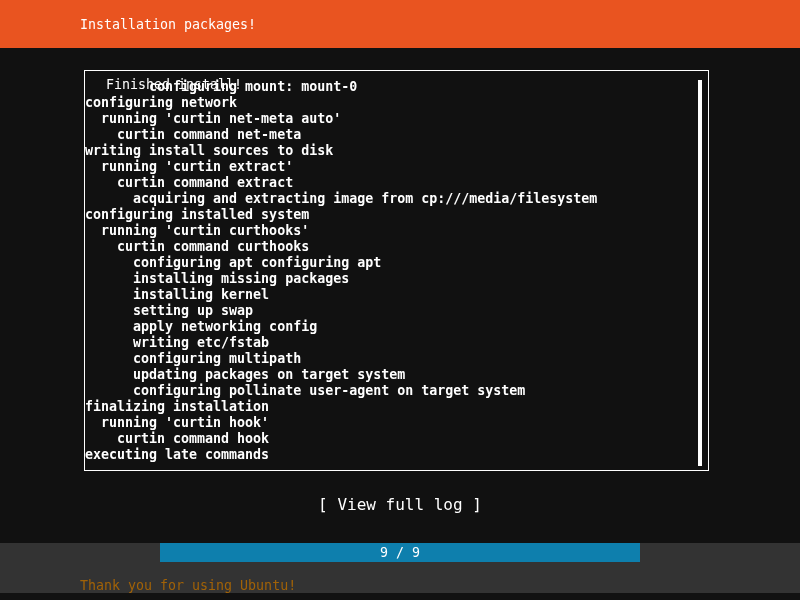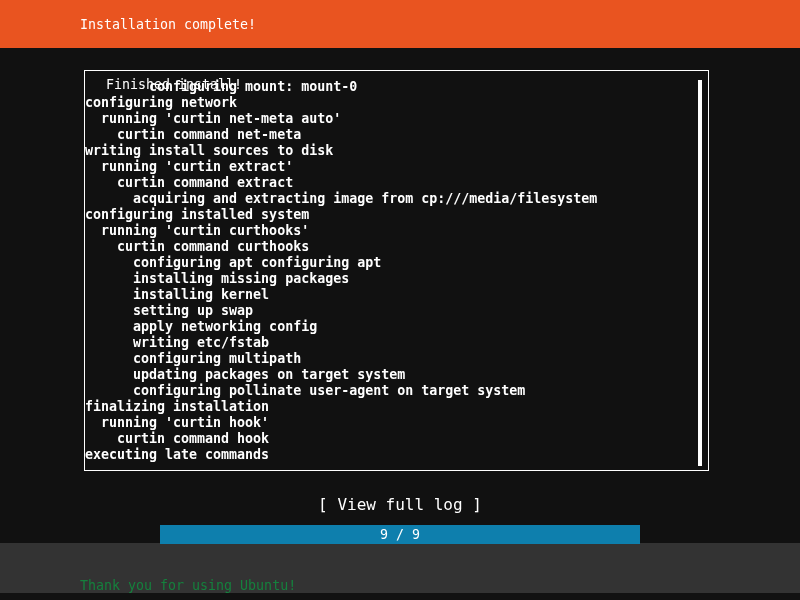--- a/index.html
+++ b/index.html
@@ -146,21 +146,21 @@
     position: absolute;
     left: 0;
     top: 543px;
     width: 800px;
     height: 50px;
     background: #333333;
   }
   #progress-track {
     position: absolute;
     left: 160px;
-    top: 525px;
+    top: 543px;
     width: 480px;
     height: 19px;
     background: #333333;
   }
   #progress-fill {
     position: absolute;
     left: 0; top: 0;
     height: 19px;
     background: #0e7fad;
   }
@@ -173,37 +173,37 @@
     line-height: 16px;
     color: #ffffff;
     white-space: pre;
   }
   #footer-text {
     position: absolute;
     left: 80px;
     top: 578px;
     font-size: 13.3px;
     line-height: 16px;
-    color: #15803d;
+    color: #a16207;
     white-space: pre;
   }
   #bottom-strip {
     position: absolute;
     left: 0;
     top: 593px;
     width: 800px;
     height: 7px;
     background: #111111;
   }
 </style>
 </head>
 <body>
 
 <div id="header-bar">
-  <div id="header-title">Installation complete!</div>
+  <div id="header-title">Installation packages!</div>
 </div>
 
 <div id="body-region"></div>
 
 <div id="log-box"></div>
 <div id="log-box-title">
   <span>Finished install!</span>
 </div>
 
 <div id="log-content"><div class="log-line">        configuring mount: mount-0</div><div class="log-line">configuring network</div><div class="log-line">  running 'curtin net-meta auto'</div><div class="log-line">    curtin command net-meta</div><div class="log-line">writing install sources to disk</div><div class="log-line">  running 'curtin extract'</div><div class="log-line">    curtin command extract</div><div class="log-line">      acquiring and extracting image from cp:///media/filesystem</div><div class="log-line">configuring installed system</div><div class="log-line">  running 'curtin curthooks'</div><div class="log-line">    curtin command curthooks</div><div class="log-line">      configuring apt configuring apt</div><div class="log-line">      installing missing packages</div><div class="log-line">      installing kernel</div><div class="log-line">      setting up swap</div><div class="log-line">      apply networking config</div><div class="log-line">      writing etc/fstab</div><div class="log-line">      configuring multipath</div><div class="log-line">      updating packages on target system</div><div class="log-line">      configuring pollinate user-agent on target system</div><div class="log-line">finalizing installation</div><div class="log-line">  running 'curtin hook'</div><div class="log-line">    curtin command hook</div><div class="log-line">executing late commands</div></div>

